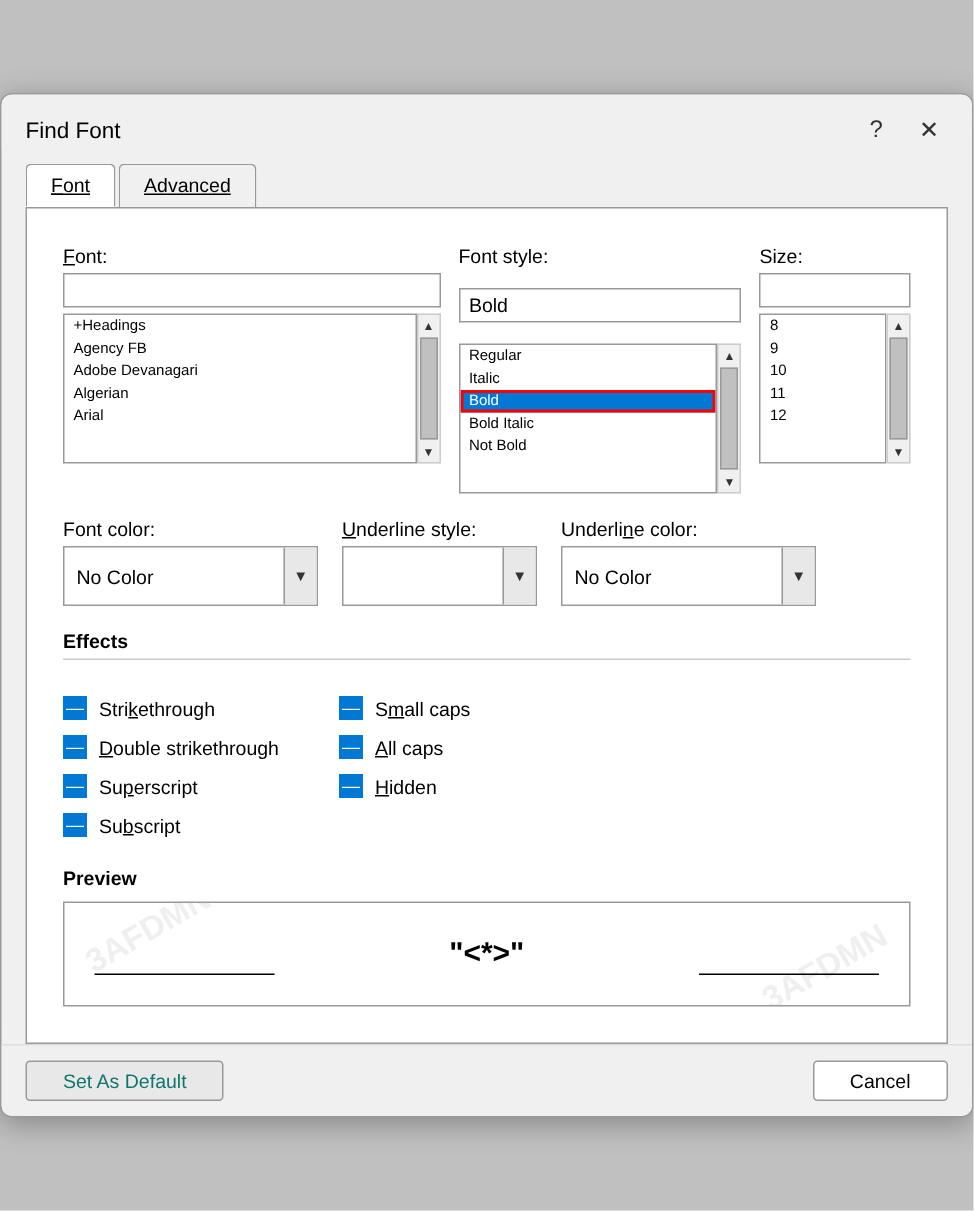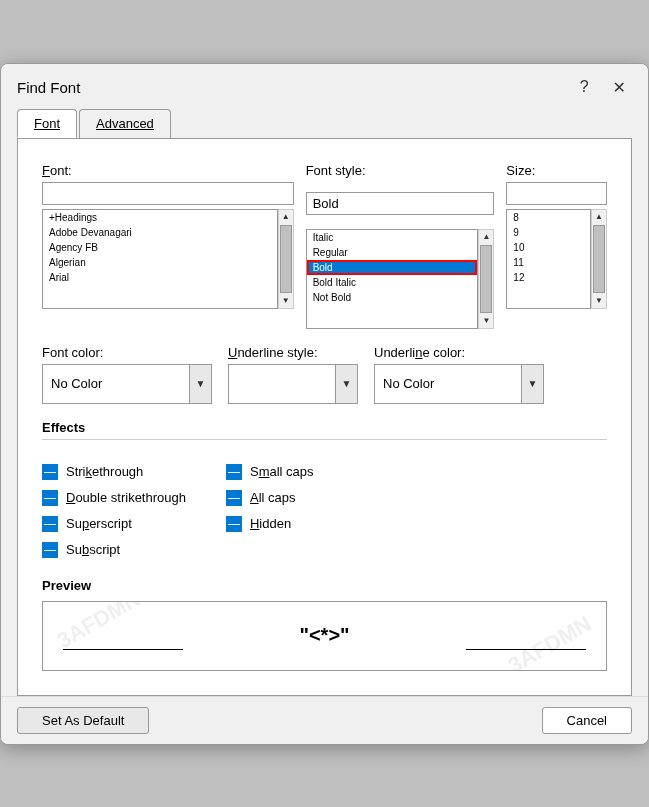--- a/index.html
+++ b/index.html
@@ -265,21 +265,21 @@
     }
     .btn {
       padding: 5px 24px;
       font-size: 13px;
       cursor: pointer;
       border-radius: 3px;
     }
     .btn-default {
       background: #e8e8e8;
       border: 1px solid #999;
-      color: #000000;
+      color: #0f766e;
     }
     .btn-primary {
       background: #fff;
       border: 1px solid #0078d4;
       color: #000;
       min-width: 80px;
     }
     .btn-cancel {
       background: #fff;
       border: 1px solid #999;
@@ -364,40 +364,40 @@
     <div class="fields-row">
 
       <div class="field-group font">
         <div class="field-label">
           <span class="tab-underline">F</span>ont:
         </div>
         <input class="text-input" type="text" value="" style="">
         <div class="scrollbar-area">
           <div class="list-box" style="flex:1;">
             <div class="list-item">+Headings</div>
+            <div class="list-item">Agency FB</div>
             <div class="list-item">Adobe Devanagari</div>
-            <div class="list-item">Agency FB</div>
             <div class="list-item">Algerian</div>
             <div class="list-item">Arial</div>
           </div>
           <div class="custom-scrollbar">
             <div class="scroll-arrow">▲</div>
             <div class="scroll-thumb"></div>
             <div class="scroll-arrow">▼</div>
           </div>
         </div>
       </div>
 
       <div class="field-group style">
         <div class="field-label">Font style:</div>
         <input class="text-input" type="text" value="Bold" style="">
         <div class="scrollbar-area">
           <div class="list-box" style="flex:1;">
+            <div class="list-item">Regular</div>
             <div class="list-item">Italic</div>
-            <div class="list-item">Regular</div>
             <div class="list-item selected-outline">Bold</div>
             <div class="list-item">Bold Italic</div>
             <div class="list-item">Not Bold</div>
           </div>
           <div class="custom-scrollbar">
             <div class="scroll-arrow">▲</div>
             <div class="scroll-thumb"></div>
             <div class="scroll-arrow">▼</div>
           </div>
         </div>

